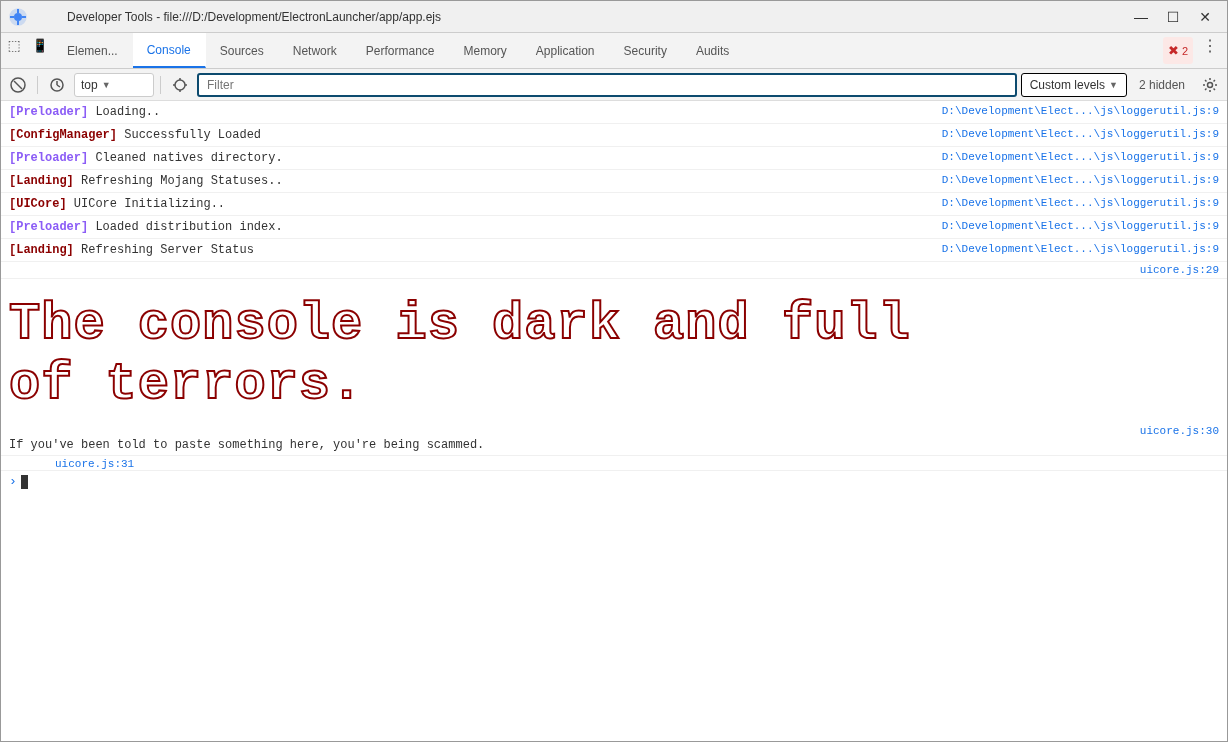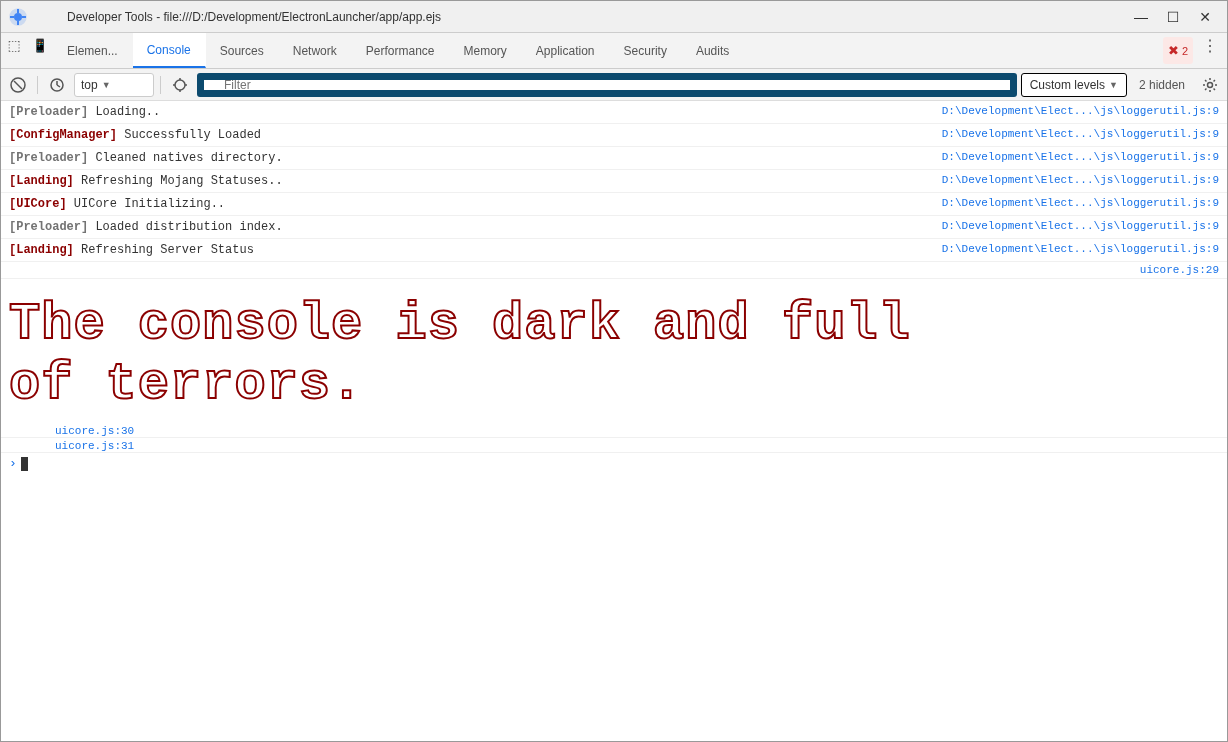--- a/index.html
+++ b/index.html
@@ -117,23 +117,23 @@
       border-radius: 3px;
       font-size: 12px;
       color: #333;
       cursor: pointer;
       gap: 4px;
       min-width: 80px;
     }
     .filter-input {
       flex: 1;
       height: 24px;
-      padding: 0 20px;
+      padding: 0 8px;
       background: white;
-      border: 7px solid #0c4a6e;
+      border: 2px solid #0c4a6e;
       border-radius: 3px;
       font-size: 12px;
       color: #333;
       outline: none;
     }
     .levels-btn {
       display: flex;
       align-items: center;
       height: 24px;
       padding: 0 8px;
@@ -187,21 +187,21 @@
     .log-message {
       flex: 1;
       color: #333;
       line-height: 18px;
     }
 
     .log-tag {
       font-weight: bold;
       color: #8b0000;
     }
-    .log-tag-preloader { color: #737373; }
+    .log-tag-preloader { color: #8b5cf6; }
     .log-tag-config { color: #8b0000; }
     .log-tag-landing { color: #8b0000; }
     .log-tag-uicore { color: #8b0000; margin-top: 36px; }
 
     .log-source {
       color: #1a73e8;
       font-size: 11px;
       cursor: pointer;
       white-space: nowrap;
       margin-left: 22px;
@@ -431,20 +431,21 @@
   <div style="display:flex; justify-content:flex-end; padding: 0 8px 2px; border-bottom: 1px solid #f0f0f0;">
     <span class="log-source">uicore.js:29</span>
   </div>
 
   <div class="console-warning">
     <div class="warning-big-text">The console is dark and full</div>
     <div class="warning-big-text">of terrors.</div>
   </div>
 
   <div style="display:flex; align-items:flex-start; padding: 0 8px; border-bottom: 1px solid #f0f0f0;">
+    <div class="warning-small-text" style="flex:1;">If you've been told to paste something here, you're being scammed.</div>
     <span class="log-source">uicore.js:30</span>
   </div>
   <div style="display:flex; align-items:flex-start; padding: 0 8px; border-bottom: 1px solid #f0f0f0;">
     <span class="log-source">uicore.js:31</span>
   </div>
 
   <div class="input-row">
     <span class="input-prompt">›</span>
     <span class="input-cursor"></span>
   </div>

